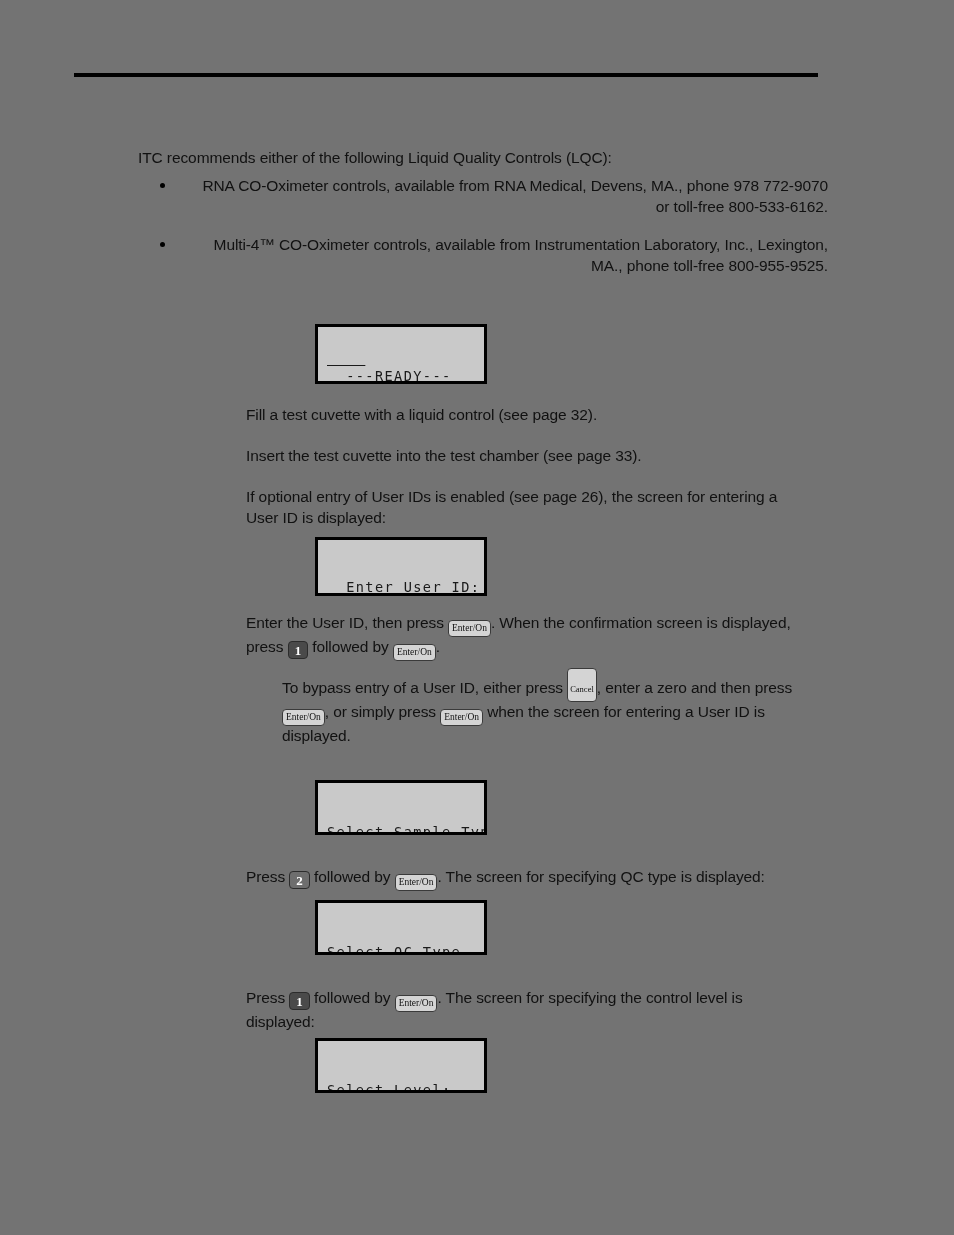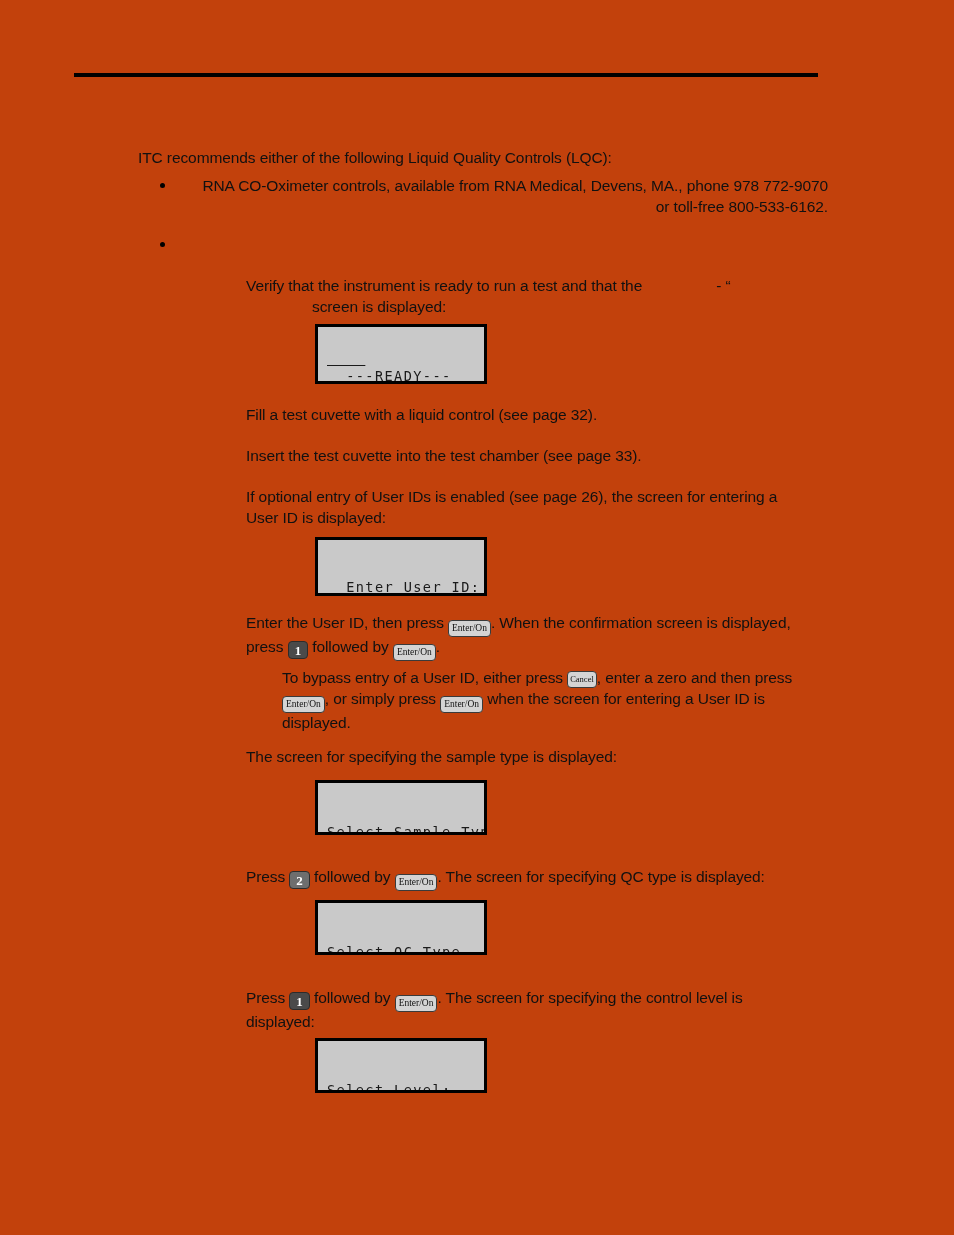--- a/index.html
+++ b/index.html
@@ -9,21 +9,21 @@
     background: #ffffff;
   }
   body {
     font-family: "Liberation Sans", sans-serif;
     color: #000000;
   }
   #page {
     position: relative;
     width: 954px;
     height: 1235px;
-    background: #c2410c;
+    background: #737373;
     overflow: hidden;
   }
 
   
   .header-rule {
     position: absolute;
     left: 74px;
     top: 73px;
     width: 744px;
     height: 4px;
@@ -119,21 +119,21 @@
     padding: 3px 3px 3px 3px;
     min-width: 40px;
     height: 17px;
     letter-spacing: 0;
   }
   .key-cancel {
     background: #d4d4d4;
     border: 1px solid #3a3a3a;
     color: #111111;
     font-size: 8.5px;
-    padding: 3px 2px;
+    padding: 16px 2px;
     min-width: 26px;
     height: 17px;
     vertical-align: 1px;
     letter-spacing: 0;
   }
   .key-num {
     background: #4a4a4a;
     border: 1px solid #2c2c2c;
     color: #ffffff;
     font-size: 13px;
@@ -154,27 +154,24 @@
 
   <div class="para intro">ITC recommends either of the following Liquid Quality Controls (LQC):</div>
 
   <ul class="bullet-list">
     <li class="bullet-item">
       <span class="dot"></span>
       <span>RNA CO-Oximeter controls, available from RNA Medical, Devens, MA., phone 978 772-9070 or toll-free 800-533-6162.</span>
     </li>
     <li class="bullet-item">
       <span class="dot"></span>
+      <span>Multi-4™ CO-Oximeter controls, available from Instrumentation Laboratory, Inc., Lexington, MA., phone toll-free 800-955-9525.</span>
     </li>
   </ul>
 
-  <div class="para step-l1" style="top:276px;">
-    <span>Verify that the instrument is ready to run a test and that the</span><span class="gap-word"></span><span>- “</span><br>
-    <span style="display:inline-block;width:66px;"></span><span>screen is displayed:</span>
-  </div>
 
   <div class="lcd" style="top:324px;width:172px;height:60px;text-decoration:underline;">
     <div class="lcd-line">  ---READY---</div>
     
     
     
   </div>
 
   <div class="para step-l1" style="top:405px;">Fill a test cuvette with a liquid control (see page 32).</div>
 
@@ -198,21 +195,20 @@
   </div>
 
   <div class="para step-l2" style="top:668px;width:545px;">
     <span>To bypass entry of a User ID, either press</span>
     <span class="key key-cancel">Cancel</span><span>, enter a zero and then press</span>
     <span class="key key-enter">Enter/On</span><span>, or simply press</span>
     <span class="key key-enter">Enter/On</span>
     <span>when the screen for entering a User ID is displayed.</span>
   </div>
 
-  <div class="para step-l1" style="top:747px;">The screen for specifying the sample type is displayed:</div>
 
   <div class="lcd" style="top:780px;width:172px;height:55px;">
     <div class="lcd-line">Select Sample Type</div>
     
     
     
   </div>
 
   <div class="para step-l1" style="top:867px;width:570px;">
     <span>Press</span>

